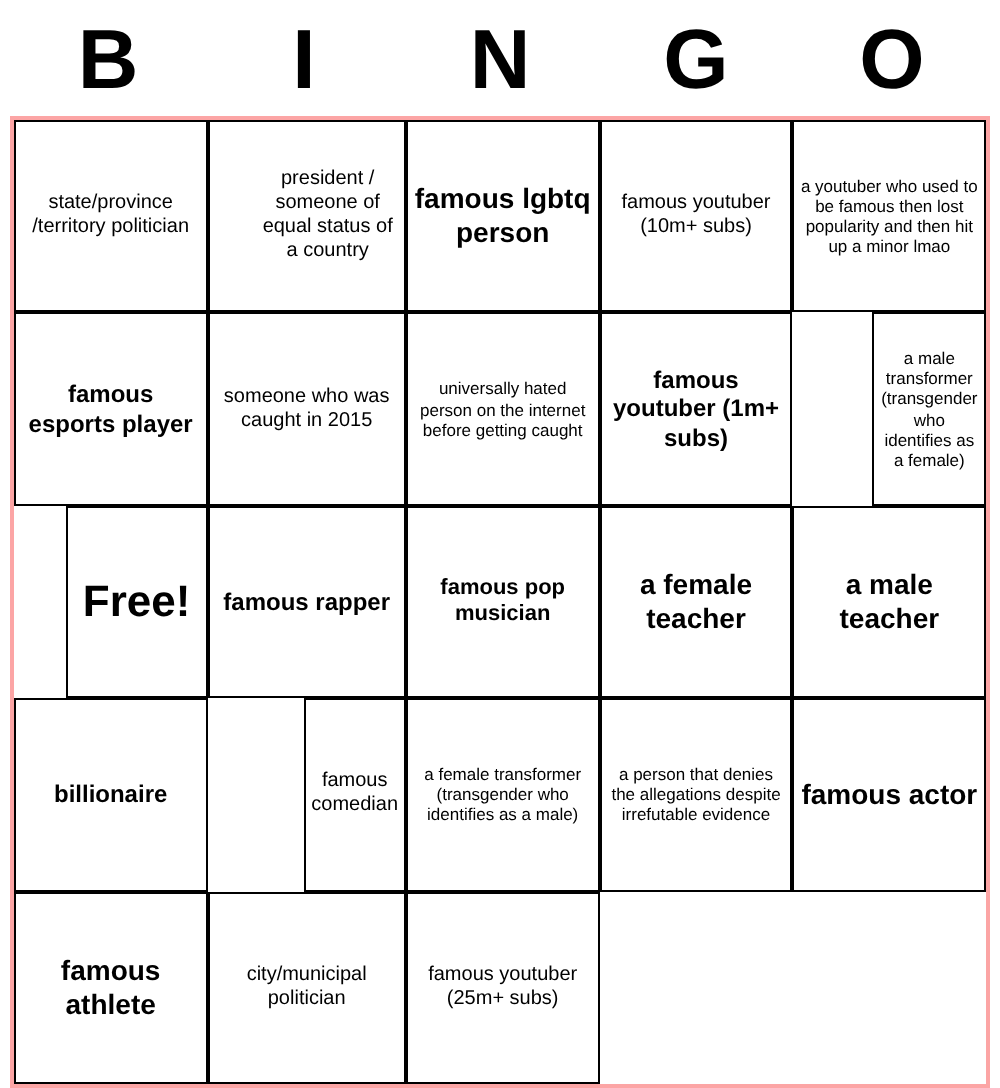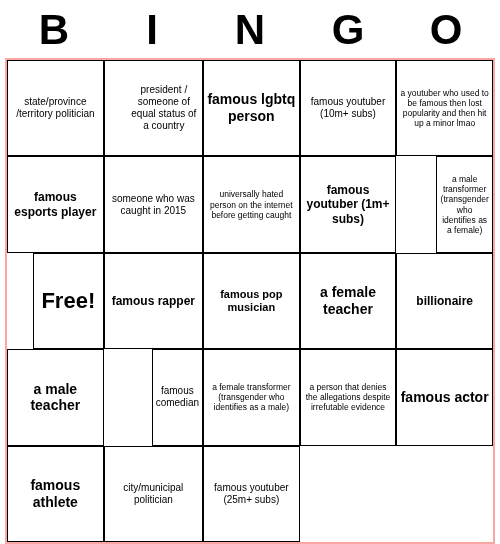--- a/index.html
+++ b/index.html
@@ -67,22 +67,22 @@
     <div class="bingo-cell" style="font-size: 8.5px;">a youtuber who used to be famous then lost popularity and then hit up a minor lmao</div>
     <div class="bingo-cell" style="font-size: 12px; font-weight: bold;">famous esports player</div>
     <div class="bingo-cell" style="font-size: 10px;">someone who was caught in 2015</div>
     <div class="bingo-cell" style="font-size: 8.5px;">universally hated person on the internet before getting caught</div>
     <div class="bingo-cell" style="font-size: 12px; font-weight: bold;">famous youtuber (1m+ subs)</div>
     <div class="bingo-cell" style="font-size: 8.5px; margin-left: 40px;">a male transformer (transgender who identifies as a female)</div>
     <div class="bingo-cell" style="font-size: 22px; font-weight: bold; margin-left: 26px;">Free!</div>
     <div class="bingo-cell" style="font-size: 12px; font-weight: bold;">famous rapper</div>
     <div class="bingo-cell" style="font-size: 11px; font-weight: bold; text-align: center;">famous pop musician</div>
     <div class="bingo-cell" style="font-size: 14px; font-weight: bold;">a female teacher</div>
+    <div class="bingo-cell" style="font-size: 14px; font-weight: bold;">a male teacher</div>
     <div class="bingo-cell" style="font-size: 12px; font-weight: bold;">billionaire</div>
-    <div class="bingo-cell" style="font-size: 14px; font-weight: bold;">a male teacher</div>
     <div class="bingo-cell" style="font-size: 10px; margin-left: 48px;">famous comedian</div>
     <div class="bingo-cell" style="font-size: 8.5px;">a female transformer (transgender who identifies as a male)</div>
     <div class="bingo-cell" style="font-size: 8.5px;">a person that denies the allegations despite irrefutable evidence</div>
     <div class="bingo-cell" style="font-size: 14px; font-weight: bold;">famous actor</div>
     <div class="bingo-cell" style="font-size: 14px; font-weight: bold;">famous athlete</div>
     <div class="bingo-cell" style="font-size: 10px;">city/municipal politician</div>
     <div class="bingo-cell" style="font-size: 10px;">famous youtuber (25m+ subs)</div>
   </div>
 
 </body></html>

